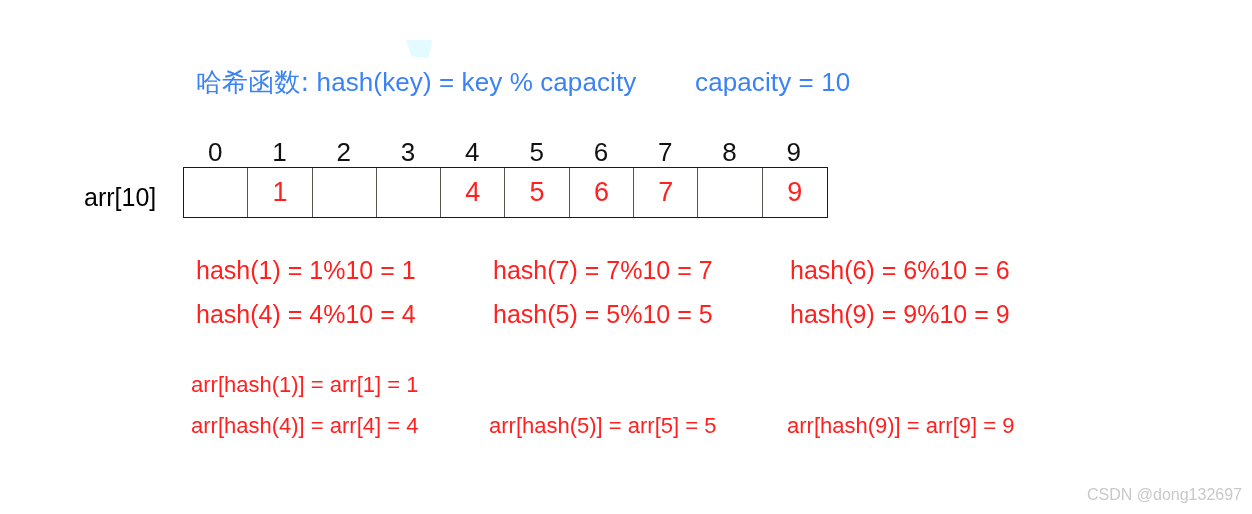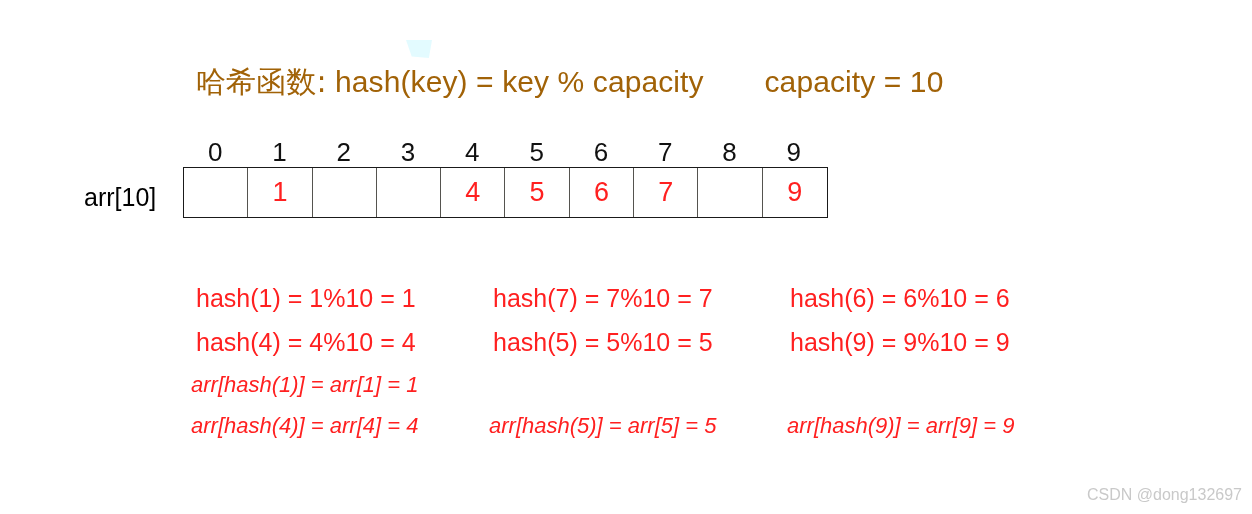--- a/index.html
+++ b/index.html
@@ -32,23 +32,23 @@
     clip-path: polygon(0% 0%, 100% 0%, 88% 100%, 22% 92%);
     opacity: 0.95;
   }
 
   
   .title-line {
     position: absolute;
     left: 196px;
     top: 63px;
     white-space: nowrap;
-    font-size: 30px;
+    font-size: 26px;
     line-height: 38px;
-    color: #a16207;
+    color: #3b82f6;
     letter-spacing: 0.1px;
   }
   .title-line .cjk {
     font-family: "DejaVu Sans", "Liberation Sans", sans-serif;
   }
   .title-gap {
     display: inline-block;
     width: 44px;
   }
 
@@ -117,28 +117,26 @@
   }
   .eq-row {
     display: flex;
     align-items: baseline;
   }
   .hash-group .eq-row {
     height: 44px;
   }
   .arr-group .eq-row {
     height: 41px;
-    font-style: italic;
   }
   .eq-cell {
     white-space: nowrap;
   }
   .hash-group .eq-cell {
     width: 297px;
-    margin-top: 28px;
   }
   .hash-group .eq-cell:last-child {
     width: auto;
   }
   .arr-group .eq-cell {
     width: 298px;
   }
   .arr-group .eq-cell:last-child {
     width: auto;
   }

